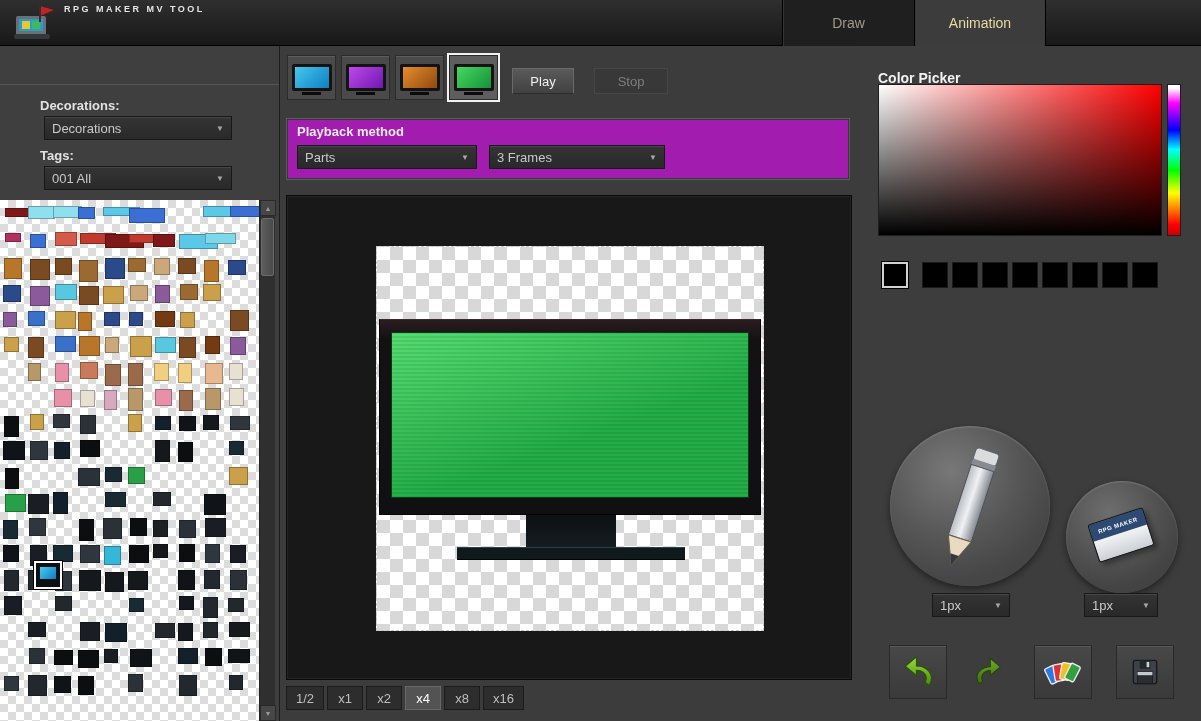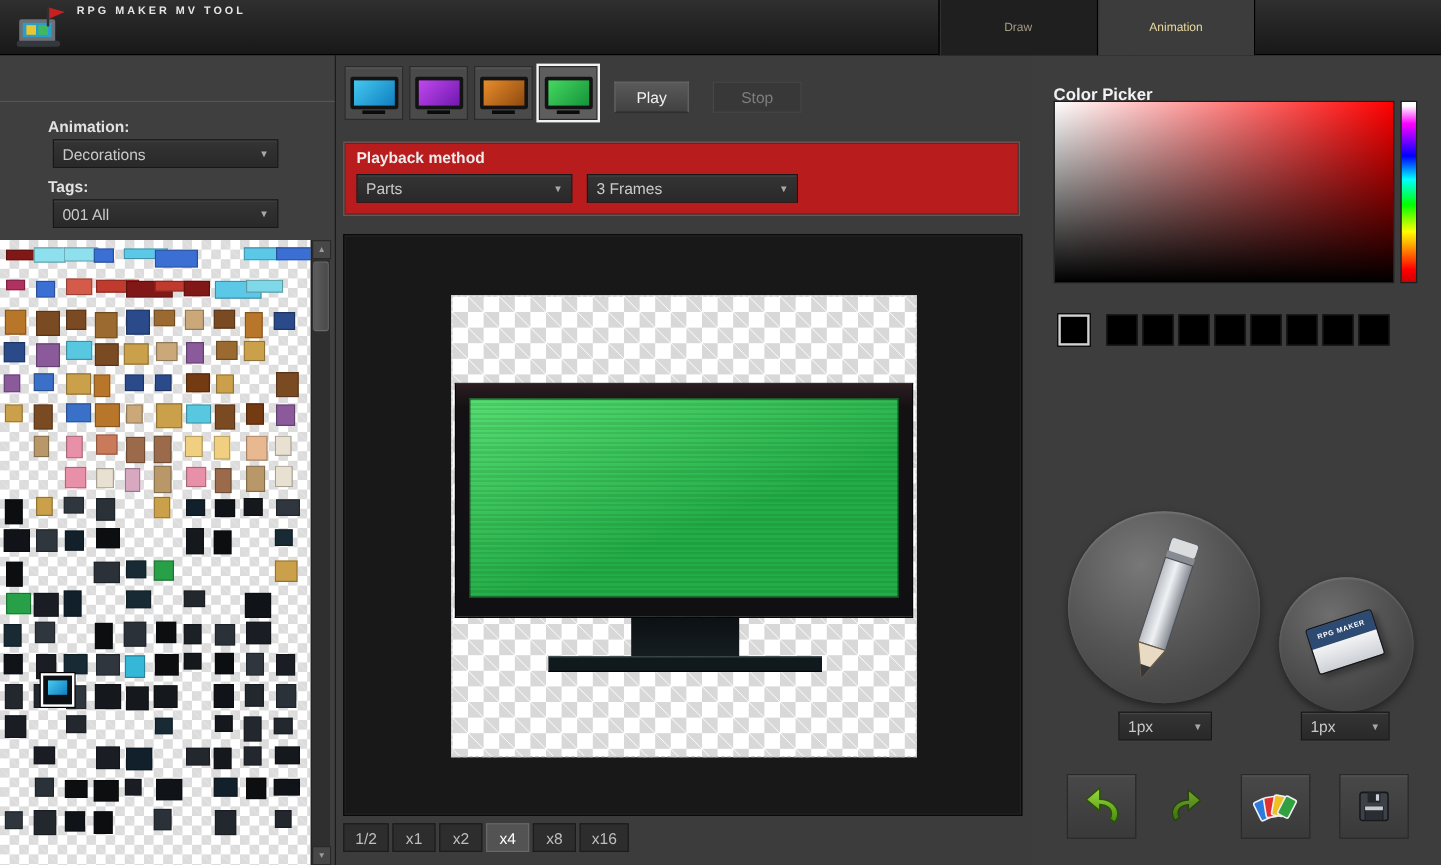--- a/index.html
+++ b/index.html
@@ -11,21 +11,21 @@
   .topbar { position:absolute; left:0; top:0; width:1201px; height:46px;
             background:linear-gradient(#2f2f2f,#181818); border-bottom:1px solid #000; z-index:10; }
   .brand { position:absolute; left:64px; top:4px;text-align:center; }
   .tool-line { font-size:9px; font-weight:bold; letter-spacing:2.5px; color:#e6e6e6; }
   .brand-row { display:flex; align-items:center; margin-top:1px; }
   .app-name { font-size:25px; font-weight:bold; letter-spacing:11px; color:#fff; line-height:1; }
   .app-subtitle { font-size:13px; font-weight:bold; letter-spacing:2.5px; color:#efefef; margin-left:4px; }
   .logo { position:absolute; left:10px; top:4px; }
   .mode-tabs { position:absolute; left:782px; top:0; height:46px; display:flex; }
   .mode-tab { width:132px; height:46px; display:flex; align-items:center; justify-content:center;
-              font-size:10px; color:#a29a85; background:#1f1f1f; border-left:1px solid #000;
+              font-size:14px; color:#a29a85; background:#1f1f1f; border-left:1px solid #000;
               box-shadow:inset 1px 0 0 #353535; cursor:pointer; }
   .mode-tab.active { background:#3c3c3c; color:#ead9a0; }
   .mode-tab:last-child { border-right:1px solid #000; }
 
   
   .dropdown { position:absolute; height:24px; background:linear-gradient(#343434,#292929);
               border:1px solid #181818; box-shadow:inset 0 1px 0 #464646;
               color:#c9c9c9; font-size:13px; display:flex; align-items:center;
               justify-content:space-between; padding:0 7px; cursor:pointer; }
   .dd-arrow { font-size:8px; color:#a8a8a8; margin-left:8px; }
@@ -73,21 +73,21 @@
   .frame-thumb.selected { outline:2px solid #f2f2f2; background:#5e5e5e; }
   .mini-tv { width:40px; height:27px; background:#131313; border-radius:2px; padding:3px; }
   .mini-tv::after { content:""; position:absolute; bottom:4px; left:14px; right:14px; height:3px; background:#0b0b0b; }
   .mini-screen { width:100%; height:100%; }
   .btn { position:absolute; height:26px; font-size:13px; font-family:inherit; cursor:pointer; }
   .btn.play { left:231px; top:22px; width:62px; color:#f0f0f0;
               background:linear-gradient(#5a5a5a,#414141); border:1px solid #6a6a6a; border-bottom-color:#2c2c2c; }
   .btn.stop { left:313px; top:22px; width:74px; color:#7d7d7d;
               background:#383838; border:1px solid #474747; }
   .playback-group { position:absolute; left:5px; top:72px; width:564px; height:62px;
-                    border:1px solid #5c5c5c; background:#b91c1c; box-shadow:inset 0 0 0 1px #373737; }
+                    border:1px solid #5c5c5c; background:#a21caf; box-shadow:inset 0 0 0 1px #373737; }
   .pg-title { position:absolute; left:10px; top:5px; font-size:13px; font-weight:bold; color:#ececec; }
   .canvas { position:absolute; left:5px; top:149px; width:566px; height:485px;
             background:#181818; border:1px solid #0a0a0a; box-shadow:inset 0 0 0 1px #242424; }
   .sprite { position:absolute; left:89px; top:50px; width:388px; height:385px;
             border:1px dashed #c8c8c8; }
   .tv { position:absolute; left:2px; top:72px; width:382px; height:196px;
         background:linear-gradient(#2a1d20,#141113 10%,#101013); border:1px solid #050505;
         border-top-color:#3a282c; }
   .tv-screen { position:absolute; left:11px; top:12px; right:11px; bottom:16px;
         background:repeating-linear-gradient(0deg, rgba(0,0,0,.08) 0 2px, rgba(255,255,255,0) 2px 4px),
@@ -160,21 +160,21 @@
       <div class="tool-line">RPG MAKER MV TOOL</div>
     </div>
     <div class="mode-tabs">
       <div class="mode-tab">Draw</div>
       <div class="mode-tab active">Animation</div>
     </div>
   </div>
 
   <div class="left-panel">
     <div class="ltab-line"></div>
-    <div class="field-label" style="left:40px; top:52px;">Animation:</div>
+    <div class="field-label" style="left:40px; top:52px;">Decorations:</div>
     <div class="dropdown" style="left:44px; top:70px; width:188px;">
       <span>Decorations</span>
       <span class="dd-arrow">▼</span>
     </div>
     <div class="field-label" style="left:40px; top:102px;">Tags:</div>
     <div class="dropdown" style="left:44px; top:120px; width:188px;">
       <span>001 All</span>
       <span class="dd-arrow">▼</span>
     </div>
     <div class="tile-area checker-sm" id="tileGrid">

